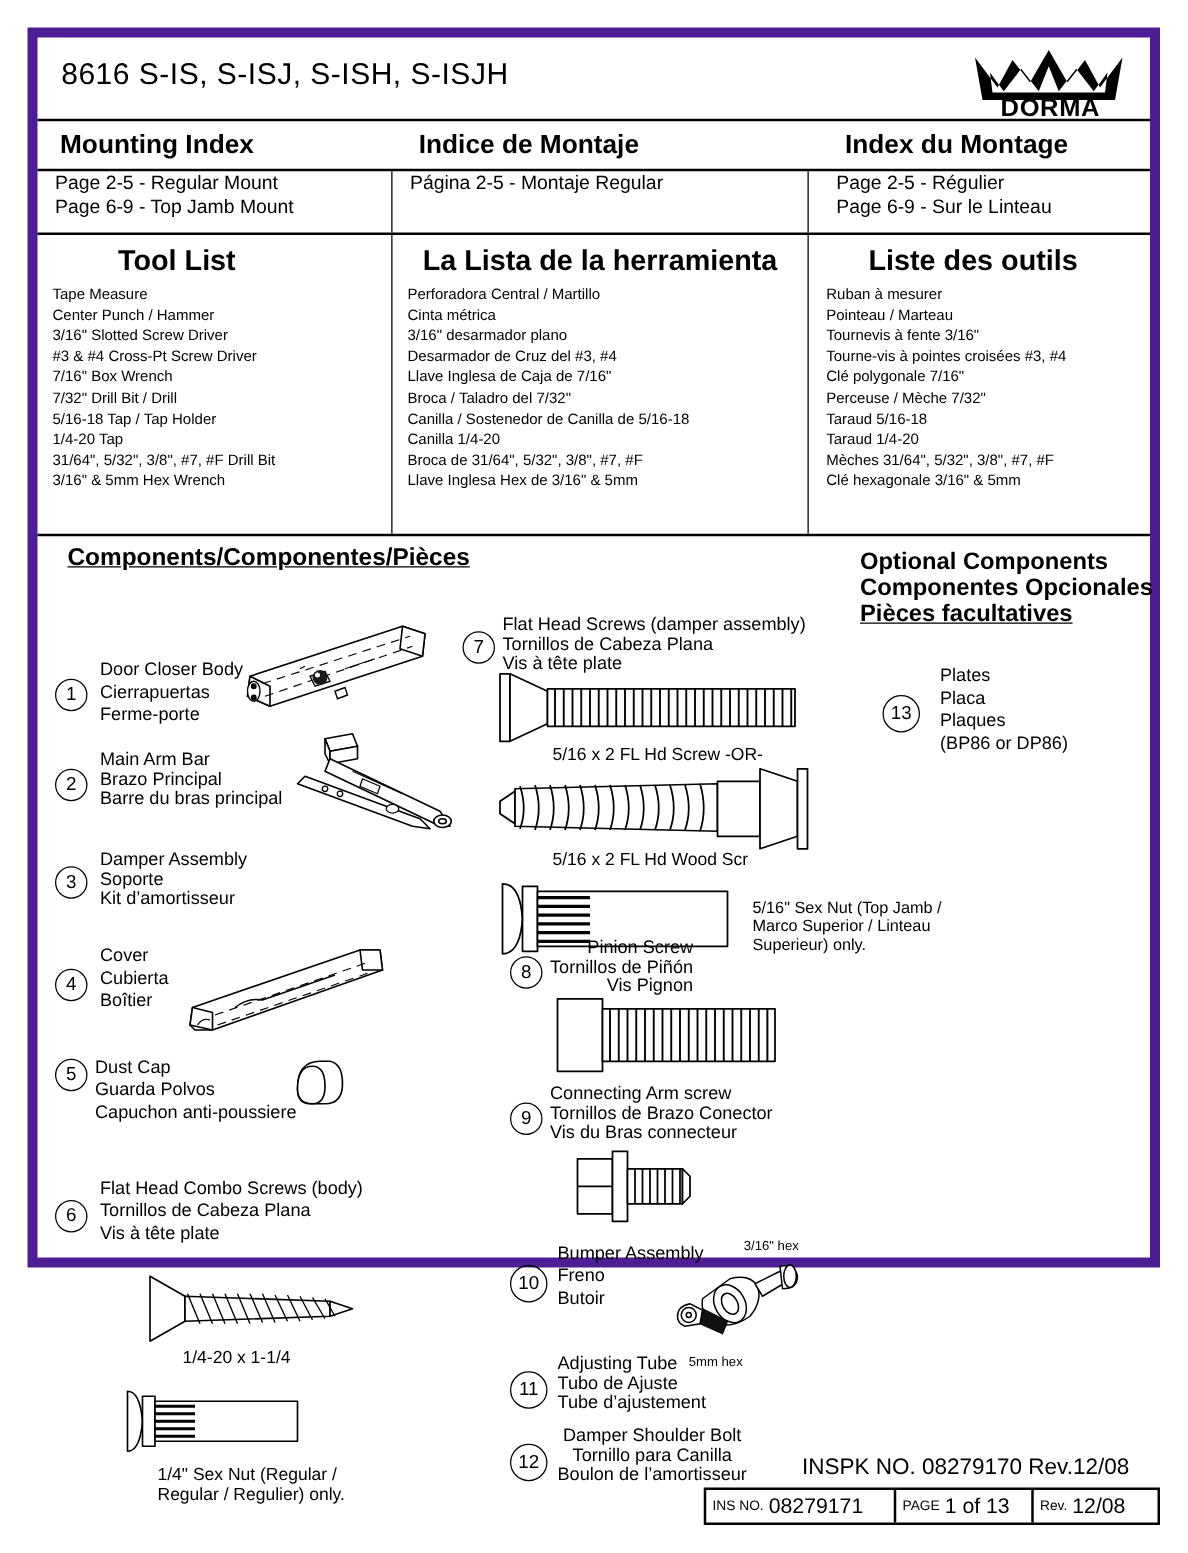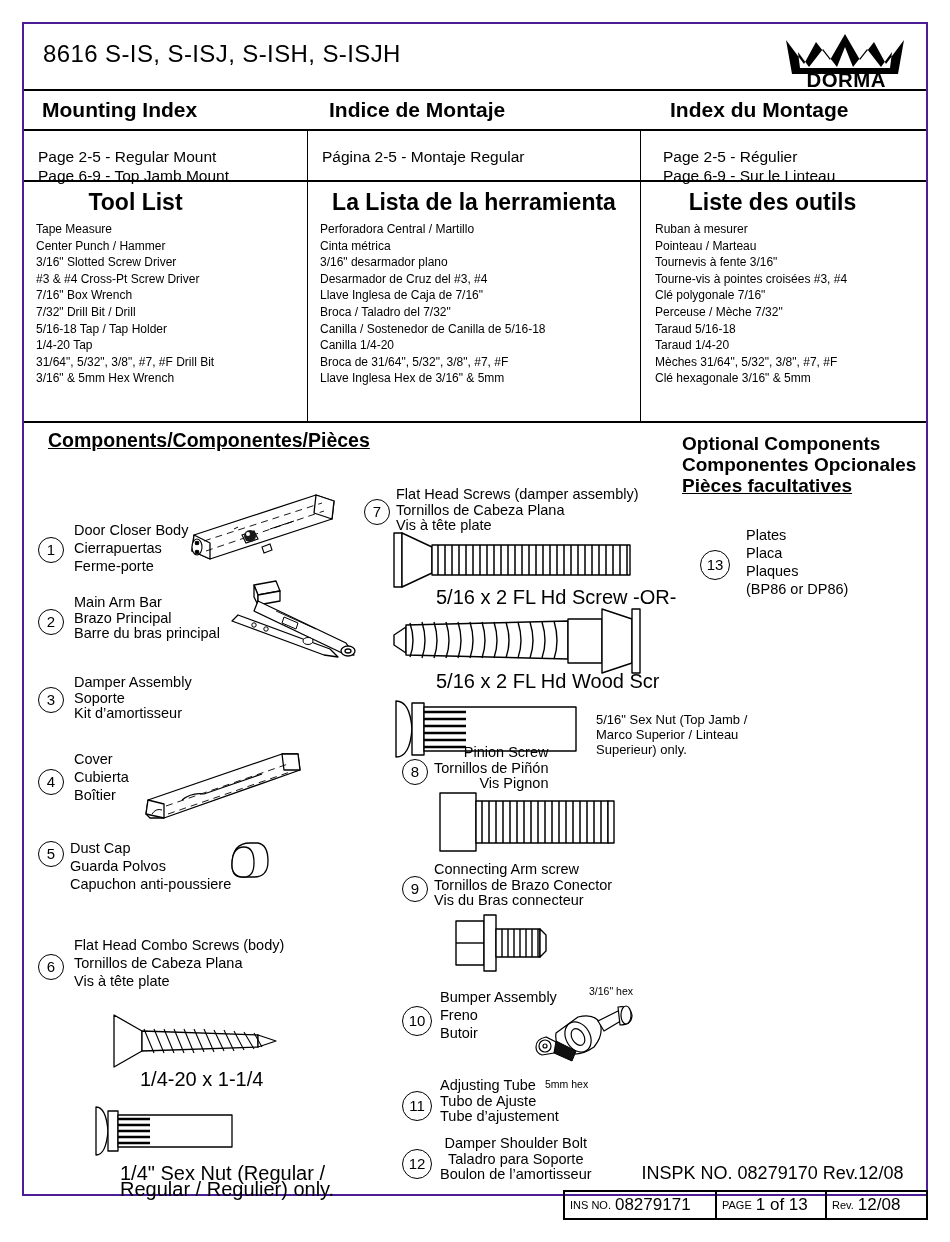--- a/index.html
+++ b/index.html
@@ -18,22 +18,22 @@
     background: #fff;
     overflow: hidden;
   }
 
   
   .frame {
     position: absolute;
     left: 22px;
     top: 22px;
     width: 906px;
-    height: 1174px;
-    border: 2px solid #4c1d95;
+    height: 992px;
+    border: 8px solid #4c1d95;
     box-sizing: border-box;
   }
 
   
   .title-row {
     position: absolute;
     left: 0; top: 0;
     width: 100%;
     height: 67px;
     border-bottom: 2px solid #000;
@@ -91,21 +91,21 @@
     position: absolute;
     left: 0; top: 107px;
     width: 100%;
     height: 51px;
     border-bottom: 2px solid #000;
     box-sizing: border-box;
   }
   .pages-row .cell {
     height: 100%;
     box-sizing: border-box;
-    padding-top: 16px;
+    padding-top: 0;
   }
   .pages-row .cell.sep { border-left: 1px solid #000; }
   .pages-row .line {
     font-size: 15.5px;
     line-height: 19px;
     white-space: nowrap;
   }
   .pg-a .line { padding-left: 14px; }
   .pg-b .line { padding-left: 14px; }
   .pg-c .line { padding-left: 22px; }
@@ -192,21 +192,21 @@
   .labels {
     position: absolute;
     font-size: 14.5px;
     line-height: 18px;
     white-space: nowrap;
   }
   .labels.tight { line-height: 15.5px; }
 
   .caption {
     position: absolute;
-    font-size: 20px;
+    font-size: 14px;
     line-height: 16px;
     white-space: nowrap;
   }
   .caption.small { font-size: 13px; line-height: 15px; }
   .caption.tiny  { font-size: 10.5px; line-height: 12px; }
 
   
   .inspk {
     position: absolute;
     left: 617px;
@@ -627,21 +627,21 @@
           <div>Adjusting Tube</div>
           <div>Tubo de Ajuste</div>
           <div>Tube d’ajustement</div>
         </div>
       </div>
 
       <div class="item" style="left:378px; top:708px;">
         <div class="num wide" style="left:0; top:18px;">12</div>
         <div class="labels tight" style="left:38px; top:5px;text-align:center;">
           <div>Damper Shoulder Bolt</div>
-          <div>Taladro para Soporte</div>
+          <div>Tornillo para Canilla</div>
           <div>Boulon de l’amortisseur</div>
         </div>
       </div>
 
       <div class="item" style="left:676px; top:103px;">
         <div class="num wide" style="left:0; top:24px;">13</div>
         <div class="labels" style="left:46px; top:0;">
           <div>Plates</div>
           <div>Placa</div>
           <div>Plaques</div>

